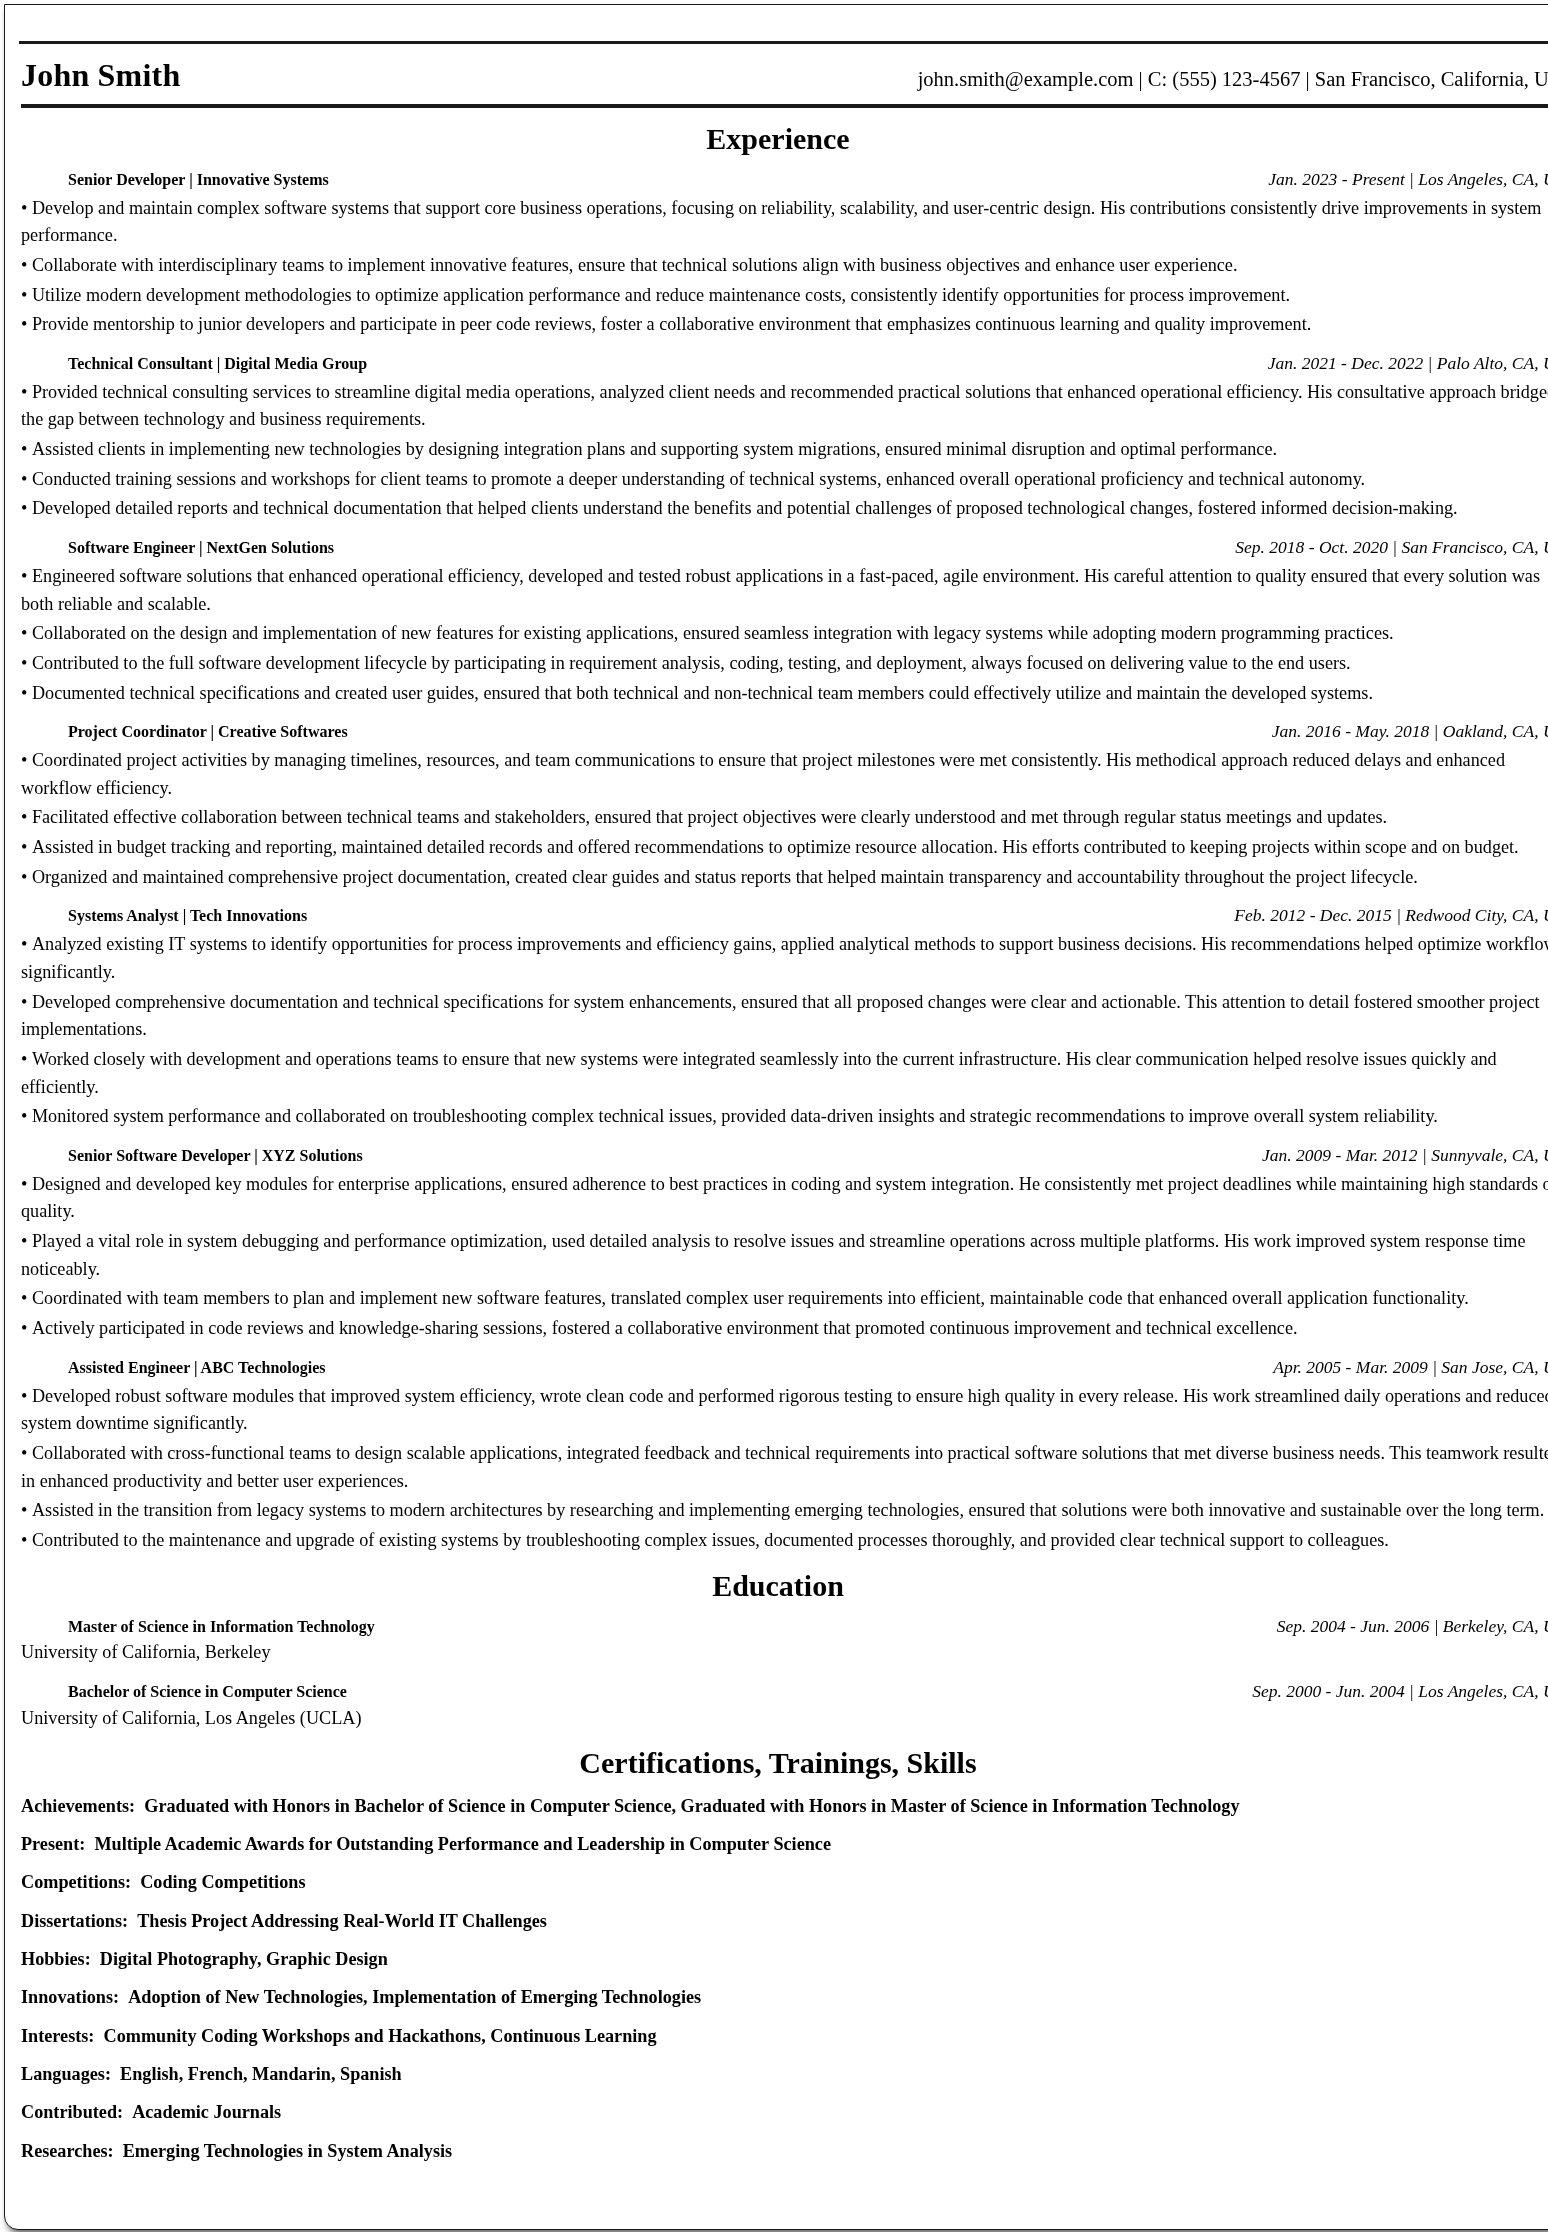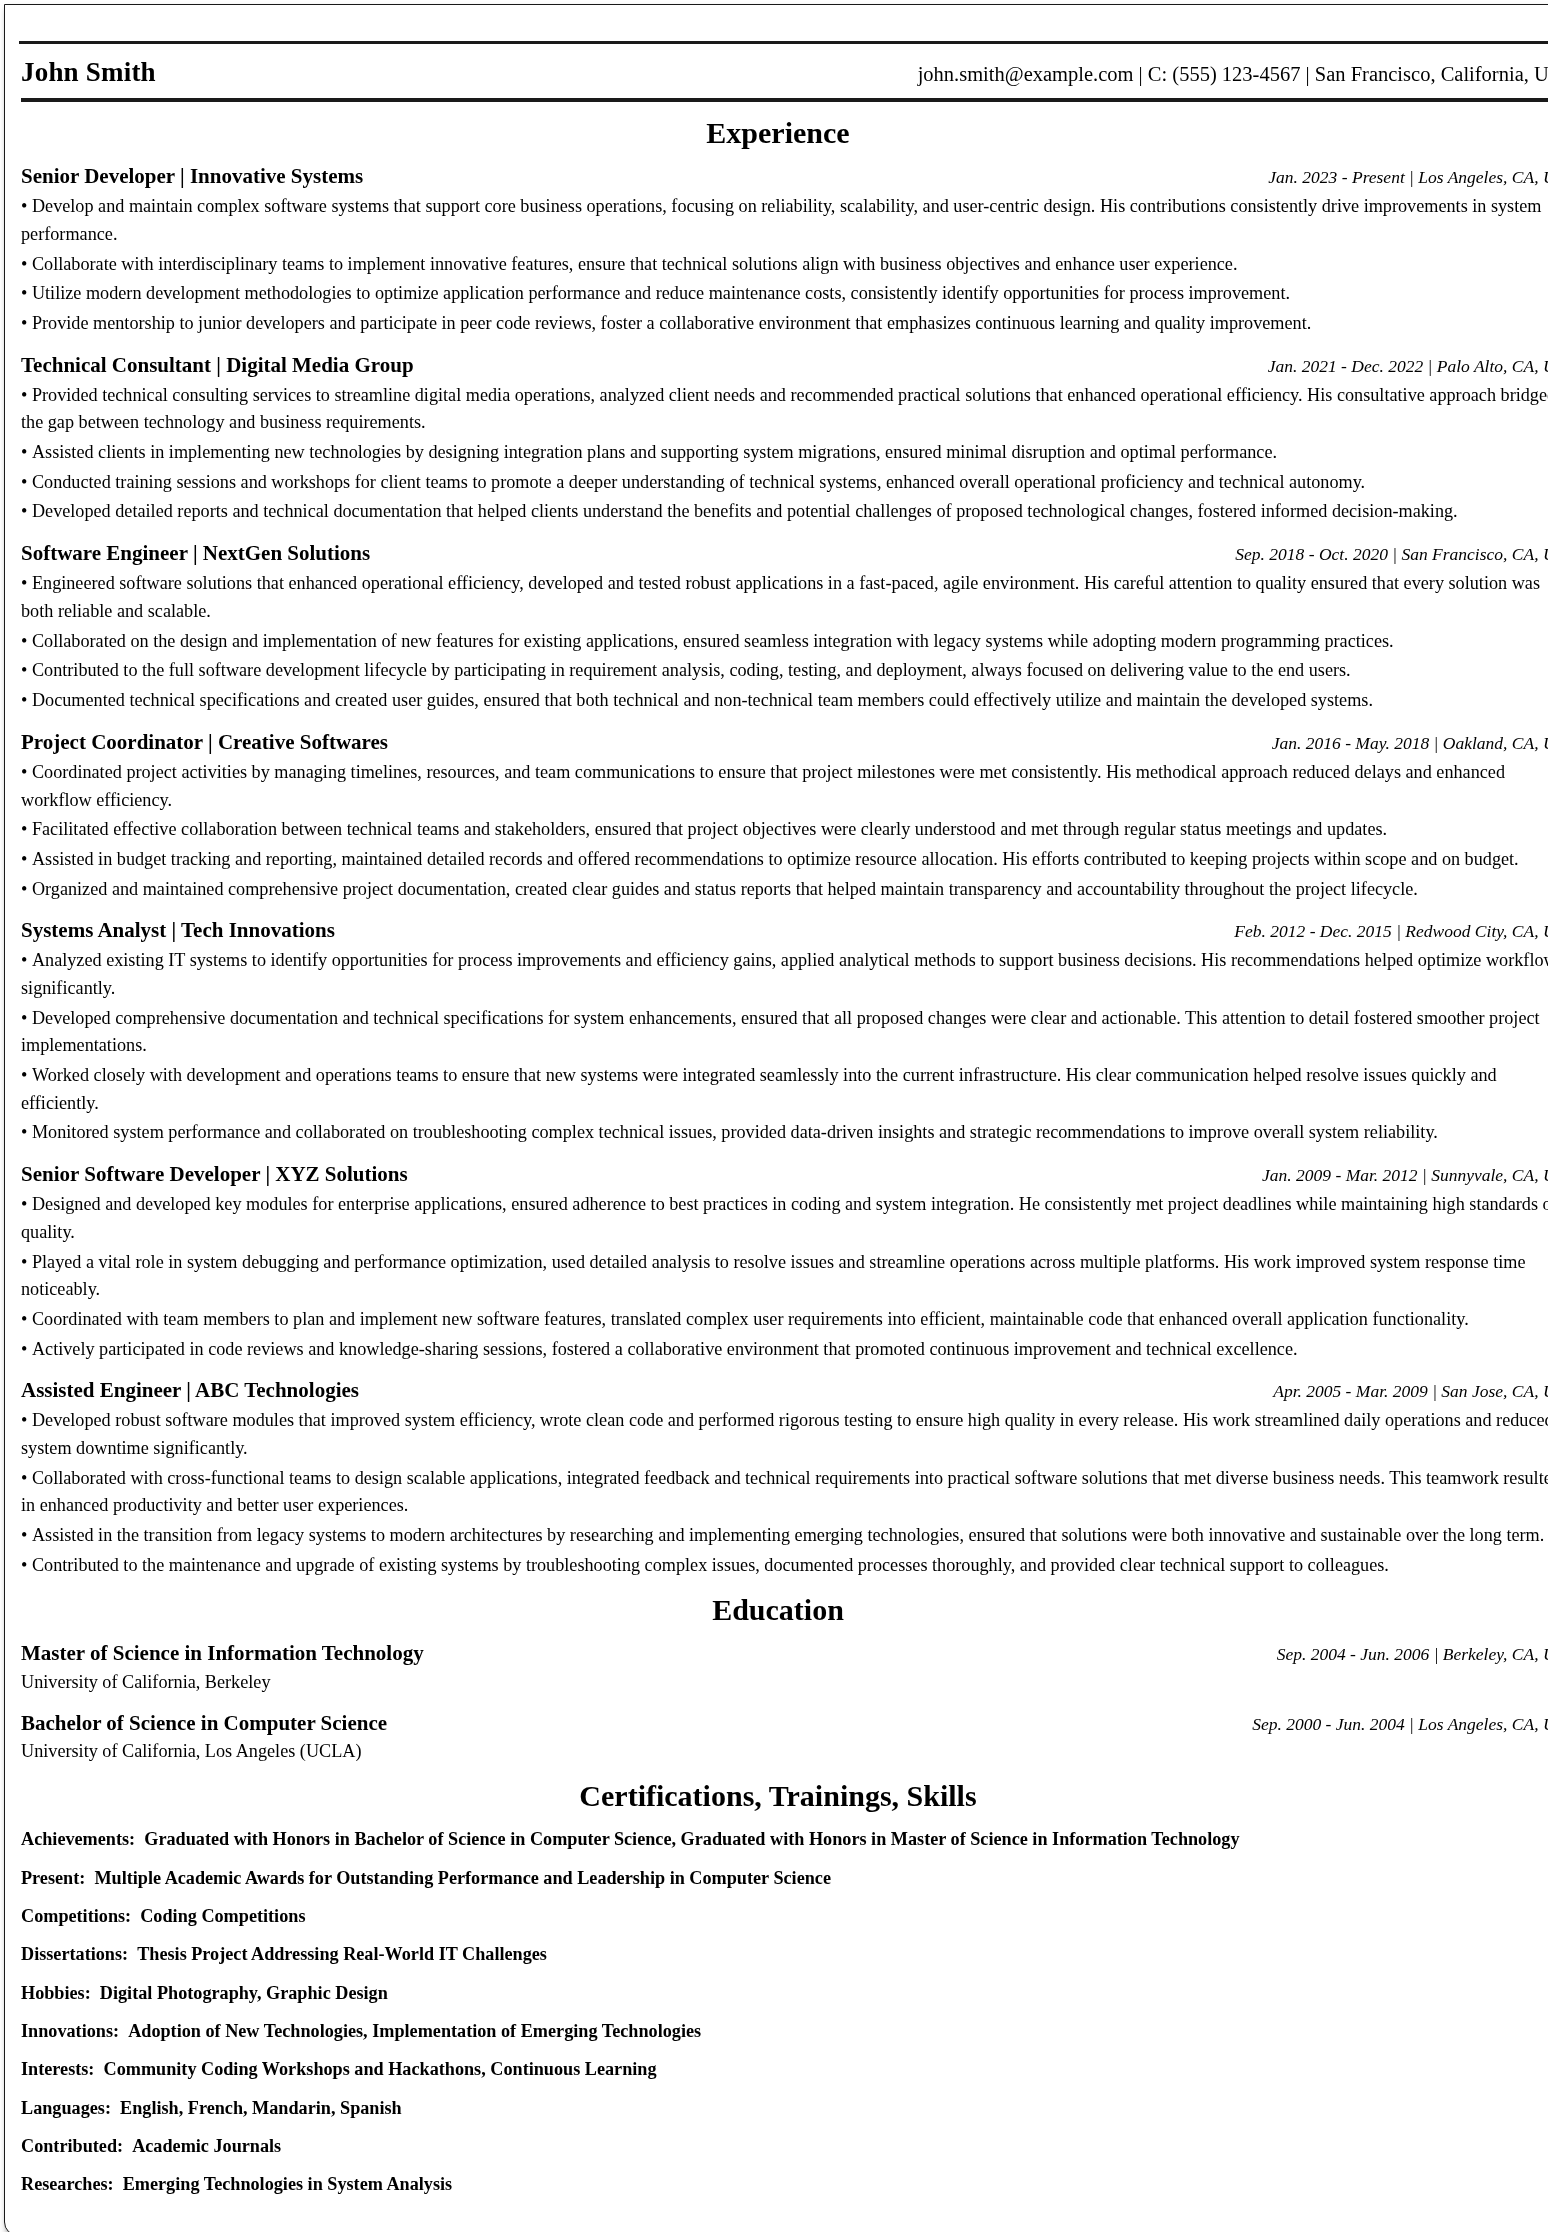--- a/index.html
+++ b/index.html
@@ -42,21 +42,21 @@
     margin: 36px 0 0 0;
   }
   .header {
     display: flex;
     align-items: baseline;
     justify-content: space-between;
     padding: 13px 2px 0 2px;
     white-space: nowrap;
   }
   .name {
-    font-size: 27px;
+    font-size: 32px;
     font-weight: bold;
     letter-spacing: 0.2px;
     line-height: 1.15;
   }
   .contact {
     font-size: 20.5px;
     line-height: 1.2;
     margin-left: 30px;
   }
   .rule-head {
@@ -84,23 +84,24 @@
   .entry + .entry { margin-top: 14px; }
 
   .entry-head {
     display: flex;
     align-items: baseline;
     justify-content: space-between;
     white-space: nowrap;
     padding: 0 2px;
   }
   .entry-title {
-    font-size: 21px;
+    font-size: 16px;
     font-weight: bold;
     line-height: 1.25;
+    margin-left: 47px;
   }
   .entry-meta {
     font-size: 17.5px;
     font-style: italic;
     line-height: 1.25;
     margin-left: 24px;
   }
 
   .bullets {
     list-style: none;

